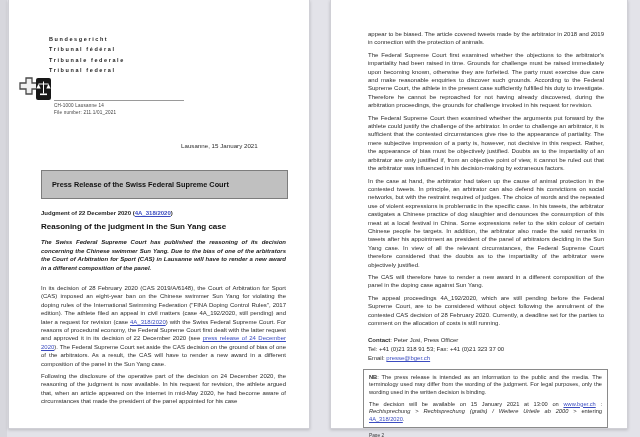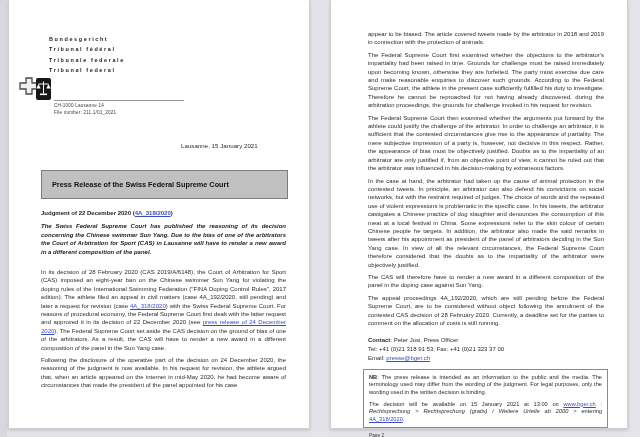--- a/index.html
+++ b/index.html
@@ -70,20 +70,21 @@
     <div class="file-number">File number: 211.1/01_2021</div>
 
     <div class="dateline">Lausanne, 15 January 2021</div>
 
     <div class="banner">
       <span>Press Release of the Swiss Federal Supreme Court</span>
     </div>
 
     <div class="content-left">
       <p class="judgment"><span>Judgment of 22 December 2020 (</span><span class="lnk" style="color: rgb(59, 76, 192);">4A_318/2020</span><span>)</span></p>
+      <h1 class="doc-title">Reasoning of the judgment in the Sun Yang case</h1>
       <p class="lead">The Swiss Federal Supreme Court has published the reasoning of its decision concerning the Chinese swimmer Sun Yang. Due to the bias of one of the arbitrators the Court of Arbitration for Sport (CAS) in Lausanne will have to render a new award in a different composition of the panel.</p>
       <p class="body-p"><span>In its decision of 28 February 2020 (CAS 2019/A/6148), the Court of Arbitration for Sport (CAS) imposed an eight-year ban on the Chinese swimmer Sun Yang for violating the doping rules of the International Swimming Federation ("FINA Doping Control Rules", 2017 edition). The athlete filed an appeal in civil matters (case 4A_192/2020, still pending) and later a request for revision (case </span><span class="lnk" style="color: rgb(59, 76, 192);">4A_318/2020</span><span>) with the Swiss Federal Supreme Court. For reasons of procedural economy, the Federal Supreme Court first dealt with the latter request and approved it in its decision of 22 December 2020 (see </span><span class="lnk" style="color: rgb(59, 76, 192);">press release of 24 December 2020</span><span>). The Federal Supreme Court set aside the CAS decision on the ground of bias of one of the arbitrators. As a result, the CAS will have to render a new award in a different composition of the panel in the Sun Yang case.</span></p>
       <p class="body-p">Following the disclosure of the operative part of the decision on 24 December 2020, the reasoning of the judgment is now available. In his request for revision, the athlete argued that, when an article appeared on the internet in mid-May 2020, he had become aware of circumstances that made the president of the panel appointed for his case</p>
     </div>
   </div>
 
   <div class="page page-right">
     <div class="content-right">
       <p class="body-p">appear to be biased. The article covered tweets made by the arbitrator in 2018 and 2019 in connection with the protection of animals.</p>
       <p class="body-p">The Federal Supreme Court first examined whether the objections to the arbitrator's impartiality had been raised in time. Grounds for challenge must be raised immediately upon becoming known, otherwise they are forfeited. The party must exercise due care and make reasonable enquiries to discover such grounds. According to the Federal Supreme Court, the athlete in the present case sufficiently fulfilled his duty to investigate. Therefore he cannot be reproached for not having already discovered, during the arbitration proceedings, the grounds for challenge invoked in his request for revision.</p>

